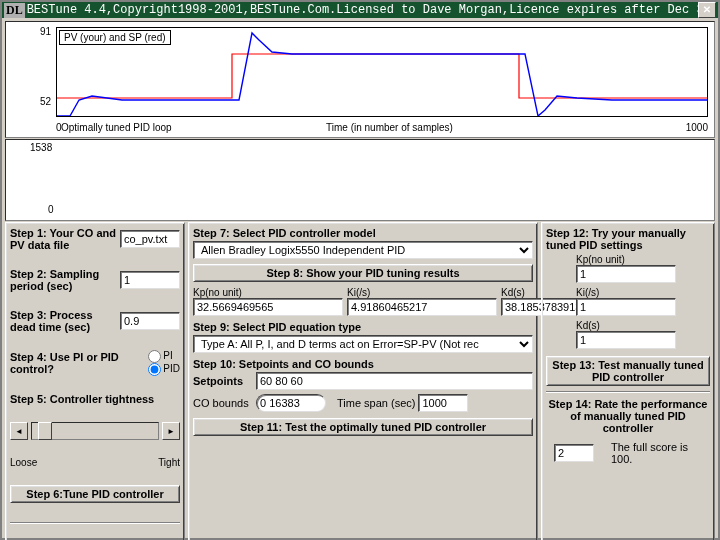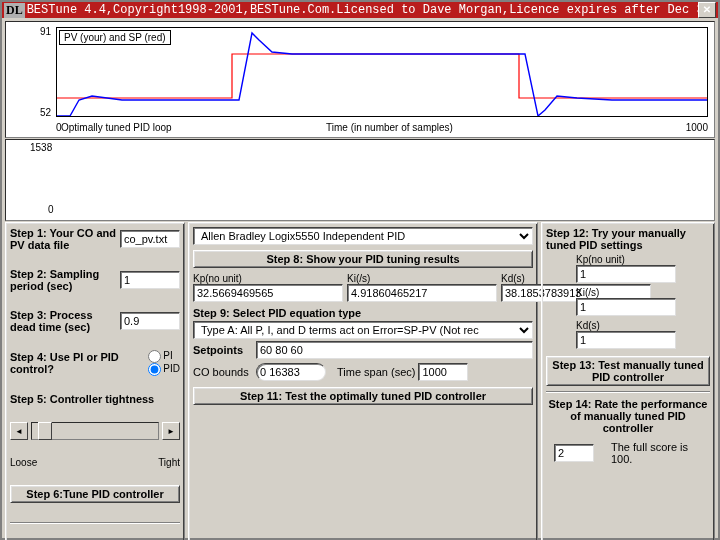--- a/index.html
+++ b/index.html
@@ -1,17 +1,17 @@
 <!DOCTYPE html>
 <html><head>
 <meta charset="utf-8">
 <style>
   body{margin:0;font-family:"MS Sans Serif",Arial,sans-serif;font-size:11px;background:#d4d0c8;color:#000}
   .window{width:720px;height:540px;display:flex;flex-direction:column;border:2px solid #808080;box-sizing:border-box}
-  .titlebar{background:#b91c1c;color:#fff;height:18px;display:flex;align-items:center;padding:0 2px;font-family:"Courier New",monospace;font-size:12px}
+  .titlebar{background:#14532d;color:#fff;height:18px;display:flex;align-items:center;padding:0 2px;font-family:"Courier New",monospace;font-size:12px}
   .title-logo{background:#b0b0b0;color:#000;font-weight:bold;padding:0 2px;margin-right:2px;font-family:"MS Sans Serif"}
   .title-text{flex:1;white-space:nowrap;overflow:hidden}
   .close-btn{width:16px;height:14px;background:#d4d0c8;border:1px solid #fff;border-right-color:#404040;border-bottom-color:#404040;display:flex;align-items:center;justify-content:center;font-family:Arial;font-weight:bold;font-size:10px;line-height:1;cursor:pointer}
   .content{flex:1;display:flex;flex-direction:column;padding:3px;gap:1px}
   .plot-area{background:#fff;border:1px inset #808080;position:relative}
   .plot-top{height:115px}
   .plot-bot{height:80px}
   .axis{position:absolute;font-size:10px;color:#000}
   .plot-inner{position:absolute;border:1px solid #000;box-sizing:border-box;background:#fff}
   .legend-box{position:absolute;border:1px solid #000;background:#fff;padding:1px 4px;font-size:10px;z-index:2}
@@ -53,21 +53,21 @@
     <span class="title-text">BESTune 4.4,Copyright1998-2001,BESTune.Com.Licensed to Dave Morgan,Licence expires after Dec 31,2001</span>
     <div class="close-btn">
         <span>✕</span>
       </div>
   </div>
 
   <div class="content">
 
     <div class="plot-area plot-top">
       <span class="axis" style="left:34px;top:4px">91</span>
-      <span class="axis" style="left:34px;top:85px">52</span>
+      <span class="axis" style="left:34px;top:74px">52</span>
       <div class="plot-inner" style="left:50px;top:5px;right:6px;height:90px">
         <div class="legend-box" style="left:2px;top:2px">PV (your) and SP (red)</div>
         <svg width="100%" height="100%" viewBox="0 0 650 88" preserveAspectRatio="none">
           <polyline points="0,70 175,70 175,26 462,26 462,70 650,70" stroke="red" fill="none" stroke-width="1.2"></polyline>
           <polyline points="0,88 13,88 22,72 35,68 65,72 175,72 182,72 195,5 202,12 215,24 235,26 260,26 462,26 468,26 481,88 488,82 500,68 520,70 555,72 650,72" stroke="blue" fill="none" stroke-width="1.4"></polyline>
         </svg>
       </div>
       <span class="axis" style="left:50px;top:100px">0</span>
       <span class="plot-caption" style="left:55px;top:100px">Optimally tuned PID loop</span>
       <span class="plot-caption" style="left:320px;top:100px">Time (in number of samples)</span>
@@ -120,38 +120,40 @@
           <span>Low</span>
           <span>Data Dynamics</span>
           <span>High</span>
         </div>
         <div class="bar-track">
             <div class="bar-mark" style="left:55px"></div>
           </div>
       </div>
 
       <div class="panel panel-mid">
+        <div class="bold">Step 7: Select PID controller model</div>
         <select style="width:100%"><option>Allen Bradley Logix5550 Independent PID</option></select>
         <div class="btn bold" style="margin:3px 0">Step 8: Show your PID tuning results</div>
         <div class="cols3">
           <div>
               <span class="sm-label">Kp(no unit)</span>
             <input type="text" value="32.5669469565" style="">
             </div>
           <div>
               <span class="sm-label">Ki(/s)</span>
             <input type="text" value="4.91860465217" style="">
             </div>
           <div>
               <span class="sm-label">Kd(s)</span>
             <input type="text" value="38.1853783913" style="">
             </div>
         </div>
         <div class="bold" style="margin-top:3px">Step 9: Select PID equation type</div>
         <select style="width:100%"><option>Type A: All P, I, and D terms act on Error=SP-PV (Not rec</option></select>
+        <div class="bold" style="margin-top:3px">Step 10: Setpoints and CO bounds</div>
         <div class="step-row">
           <span class="bold" style="width:60px">Setpoints</span>
           <input type="text" style="flex: 1 1 0%;" value="60 80 60">
         </div>
         <div class="step-row" style="margin-top:2px">
           <span style="width:60px">CO bounds</span>
           <input type="text" style="width: 70px; border-radius: 9px;" value="0 16383">
           <span style="margin-left:8px">Time span (sec)</span>
           <input type="text" style="width: 50px;" value="1000">
         </div>

